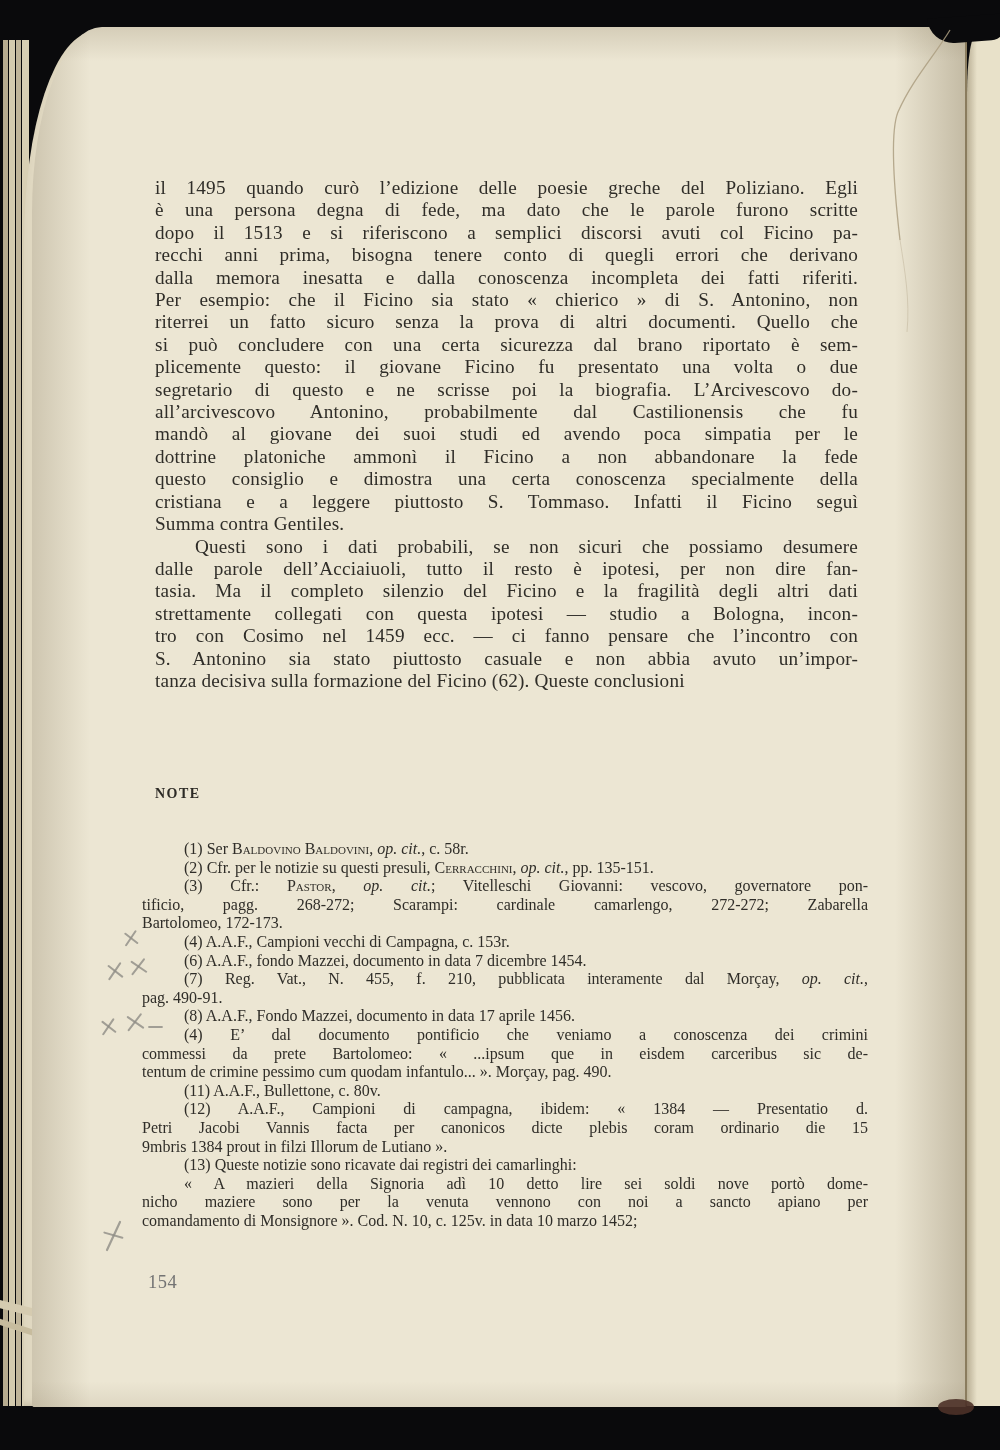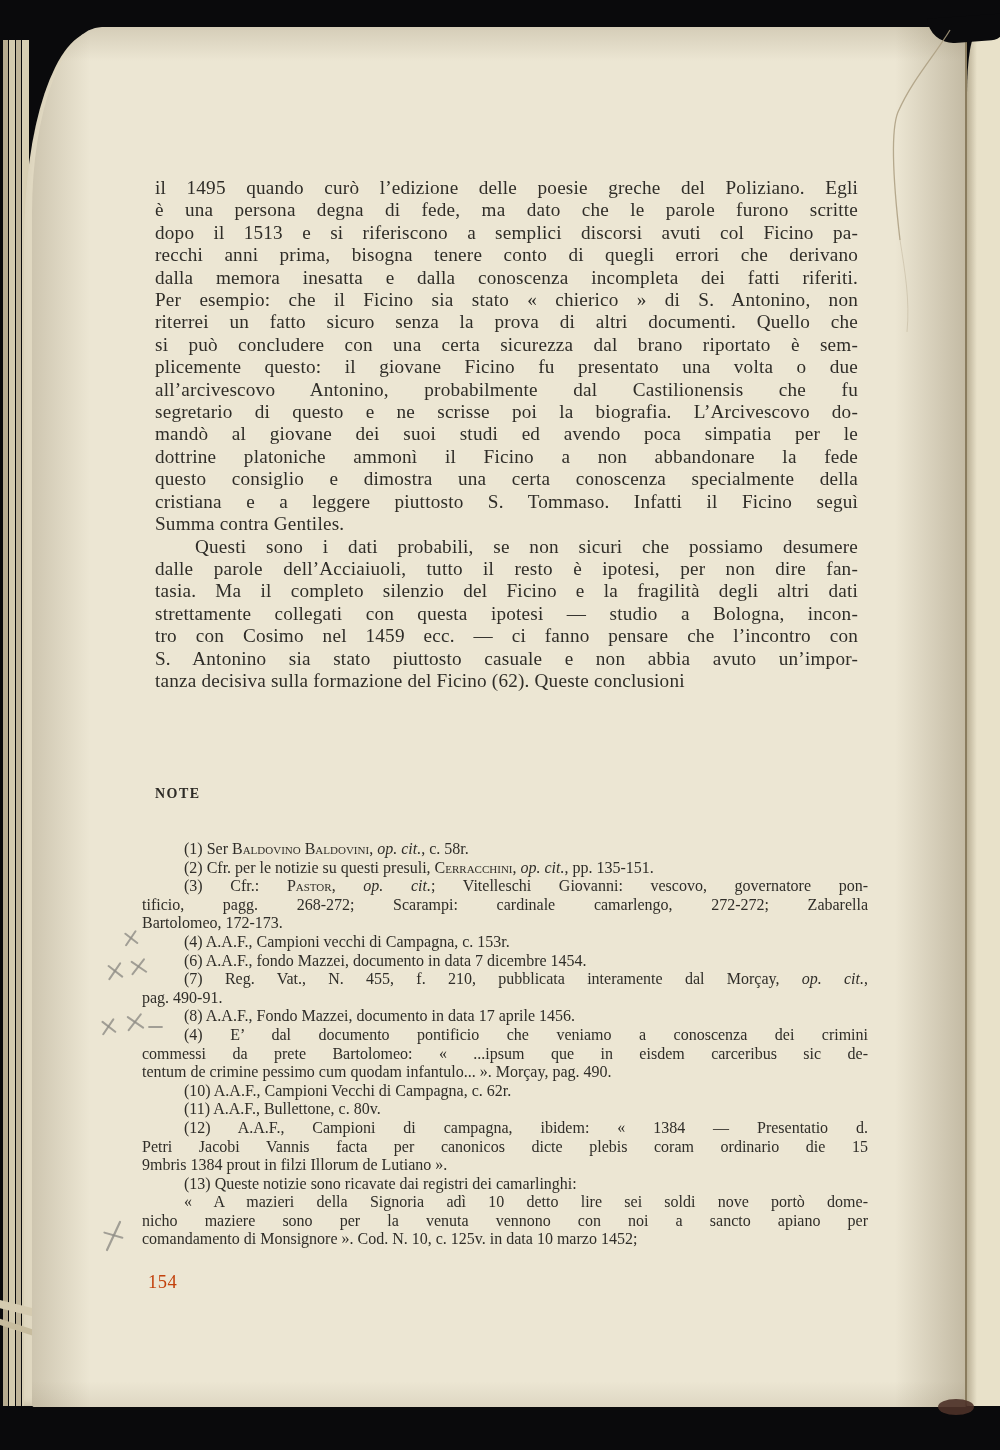--- a/index.html
+++ b/index.html
@@ -48,21 +48,21 @@
     font-weight:700;font-size:14px;letter-spacing:1.5px;color:#2c2a25;}
 
   #notes-block{position:absolute;left:142px;top:840px;width:726px;
     font-size:16px;line-height:18.6px;color:#2f2d28;}
   .nline{text-align:justify;text-align-last:left;}
   .nline.ind{padding-left:42px;}
   .nline.just{text-align-last:justify;}
   .sc{font-variant:small-caps;}
   .it{font-style:italic;margin-top:36px;}
 
-  #page-number{position:absolute;left:148px;top:1272px;font-size:18.5px;color:#c2410c;letter-spacing:.5px;}
+  #page-number{position:absolute;left:148px;top:1272px;font-size:18.5px;color:#737373;letter-spacing:.5px;}
 
   
   #overlay{position:absolute;inset:0;width:1000px;height:1450px;pointer-events:none;}
 </style>
 </head>
 <body>
 
 <div id="scan">
 
   <div class="strip s1"></div>
@@ -81,22 +81,22 @@
     <div id="para1">
         <div class="bline">il 1495 quando curò l’edizione delle poesie greche del Poliziano. Egli</div>
         <div class="bline">è una persona degna di fede, ma dato che le parole furono scritte</div>
         <div class="bline">dopo il 1513 e si riferiscono a semplici discorsi avuti col Ficino pa-</div>
         <div class="bline">recchi anni prima, bisogna tenere conto di quegli errori che derivano</div>
         <div class="bline">dalla memora inesatta e dalla conoscenza incompleta dei fatti riferiti.</div>
         <div class="bline">Per esempio: che il Ficino sia stato « chierico » di S. Antonino, non</div>
         <div class="bline">riterrei un fatto sicuro senza la prova di altri documenti. Quello che</div>
         <div class="bline">si può concludere con una certa sicurezza dal brano riportato è sem-</div>
         <div class="bline">plicemente questo: il giovane Ficino fu presentato una volta o due</div>
+        <div class="bline">segretario di questo e ne scrisse poi la biografia. L’Arcivescovo do-</div>
         <div class="bline">all’arcivescovo Antonino, probabilmente dal Castilionensis che fu</div>
-        <div class="bline">segretario di questo e ne scrisse poi la biografia. L’Arcivescovo do-</div>
         <div class="bline">mandò al giovane dei suoi studi ed avendo poca simpatia per le</div>
         <div class="bline">dottrine platoniche ammonì il Ficino a non abbandonare la fede</div>
         <div class="bline">questo consiglio e dimostra una certa conoscenza specialmente della</div>
         <div class="bline">cristiana e a leggere piuttosto S. Tommaso. Infatti il Ficino seguì</div>
         <div class="bline">Summa contra Gentiles.</div>
       </div>
     <div id="para2">
         <div class="bline">Questi sono i dati probabili, se non sicuri che possiamo desumere</div>
         <div class="bline">dalle parole dell’Acciaiuoli, tutto il resto è ipotesi, per non dire fan-</div>
         <div class="bline">tasia. Ma il completo silenzio del Ficino e la fragilità degli altri dati</div>
@@ -116,21 +116,20 @@
       <div class="nline just"><span>tificio, pagg. 268-272; Scarampi: cardinale camarlengo, 272-272; Zabarella</span></div>
       <div class="nline"><span>Bartolomeo, 172-173.</span></div>
       <div class="nline ind"><span>(4) A.A.F., Campioni vecchi di Campagna, c. 153r.</span></div>
       <div class="nline ind"><span>(6) A.A.F., fondo Mazzei, documento in data 7 dicembre 1454.</span></div>
       <div class="nline ind just"><span>(7) Reg. Vat., N. 455, f. 210, pubblicata interamente dal Morçay, </span><span class="it">op. cit.</span><span>,</span></div>
       <div class="nline"><span>pag. 490-91.</span></div>
       <div class="nline ind"><span>(8) A.A.F., Fondo Mazzei, documento in data 17 aprile 1456.</span></div>
       <div class="nline ind just"><span>(4) E’ dal documento pontificio che veniamo a conoscenza dei crimini</span></div>
       <div class="nline just"><span>commessi da prete Bartolomeo: « ...ipsum que in eisdem carceribus sic de-</span></div>
       <div class="nline"><span>tentum de crimine pessimo cum quodam infantulo... ». Morçay, pag. 490.</span></div>
-      <div class="nline ind"><span>(10) A.A.F., Campioni Vecchi di Campagna, c. 62r.</span></div>
       <div class="nline ind"><span>(11) A.A.F., Bullettone, c. 80v.</span></div>
       <div class="nline ind just"><span>(12) A.A.F., Campioni di campagna, ibidem: « 1384 — Presentatio d.</span></div>
       <div class="nline just"><span>Petri Jacobi Vannis facta per canonicos dicte plebis coram ordinario die 15</span></div>
       <div class="nline"><span>9mbris 1384 prout in filzi Illorum de Lutiano ».</span></div>
       <div class="nline ind"><span>(13) Queste notizie sono ricavate dai registri dei camarlinghi:</span></div>
       <div class="nline ind just"><span>« A mazieri della Signoria adì 10 detto lire sei soldi nove portò dome-</span></div>
       <div class="nline just"><span>nicho maziere sono per la venuta vennono con noi a sancto apiano per</span></div>
       <div class="nline"><span>comandamento di Monsignore ». Cod. N. 10, c. 125v. in data 10 marzo 1452;</span></div>
     </div>
 

